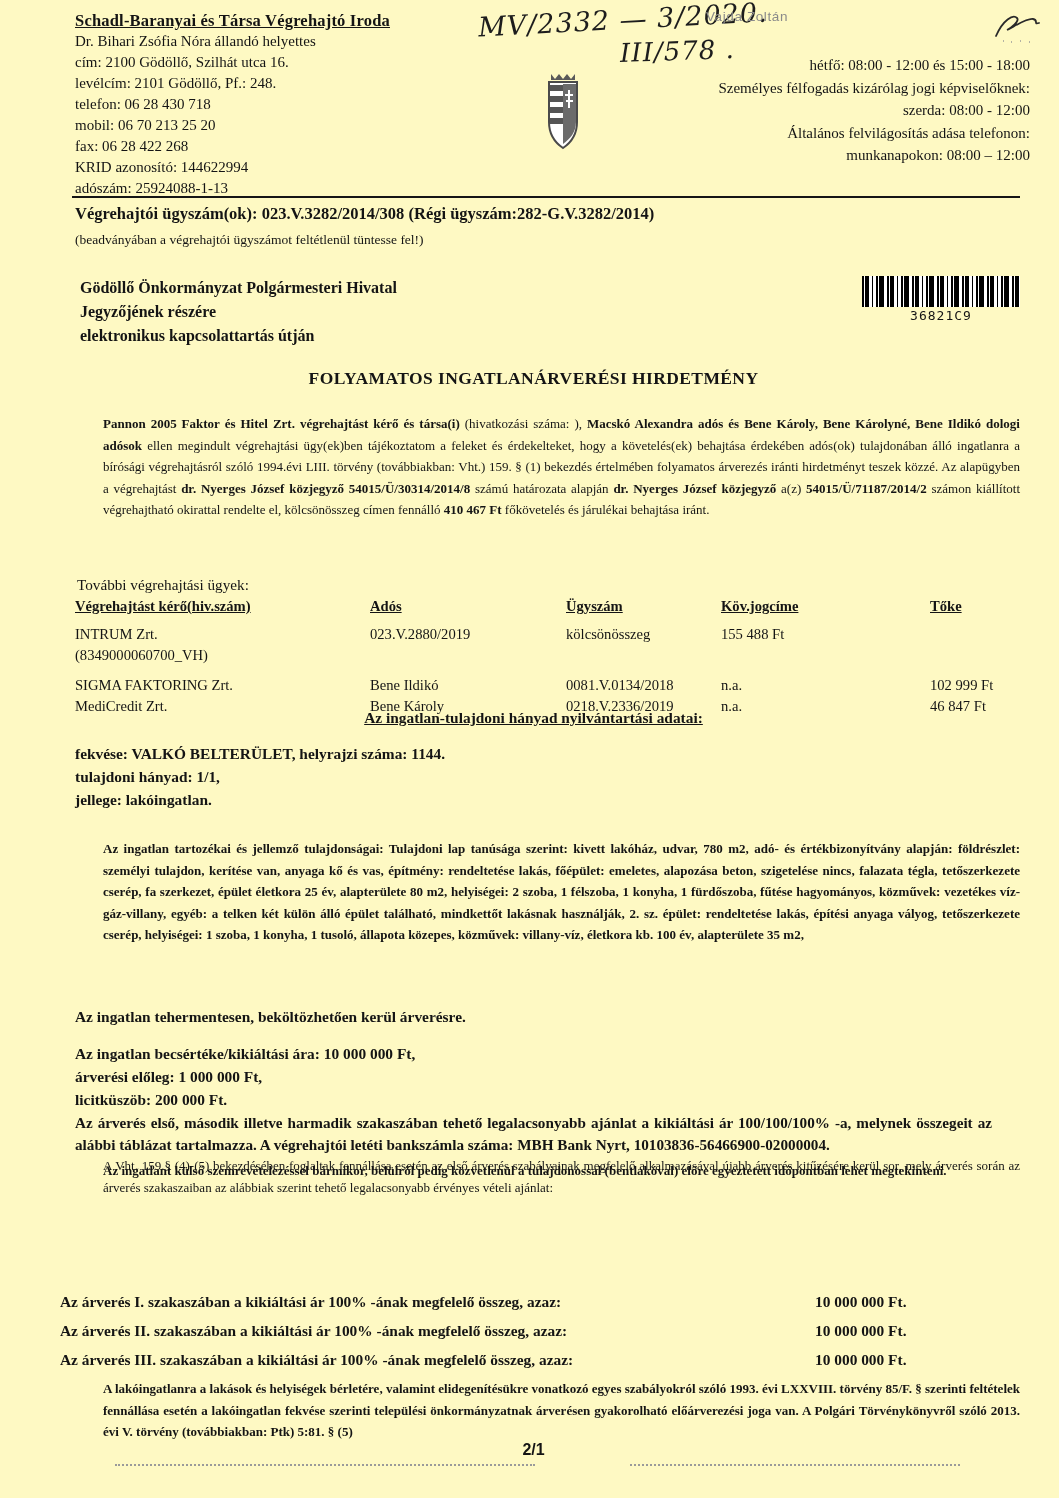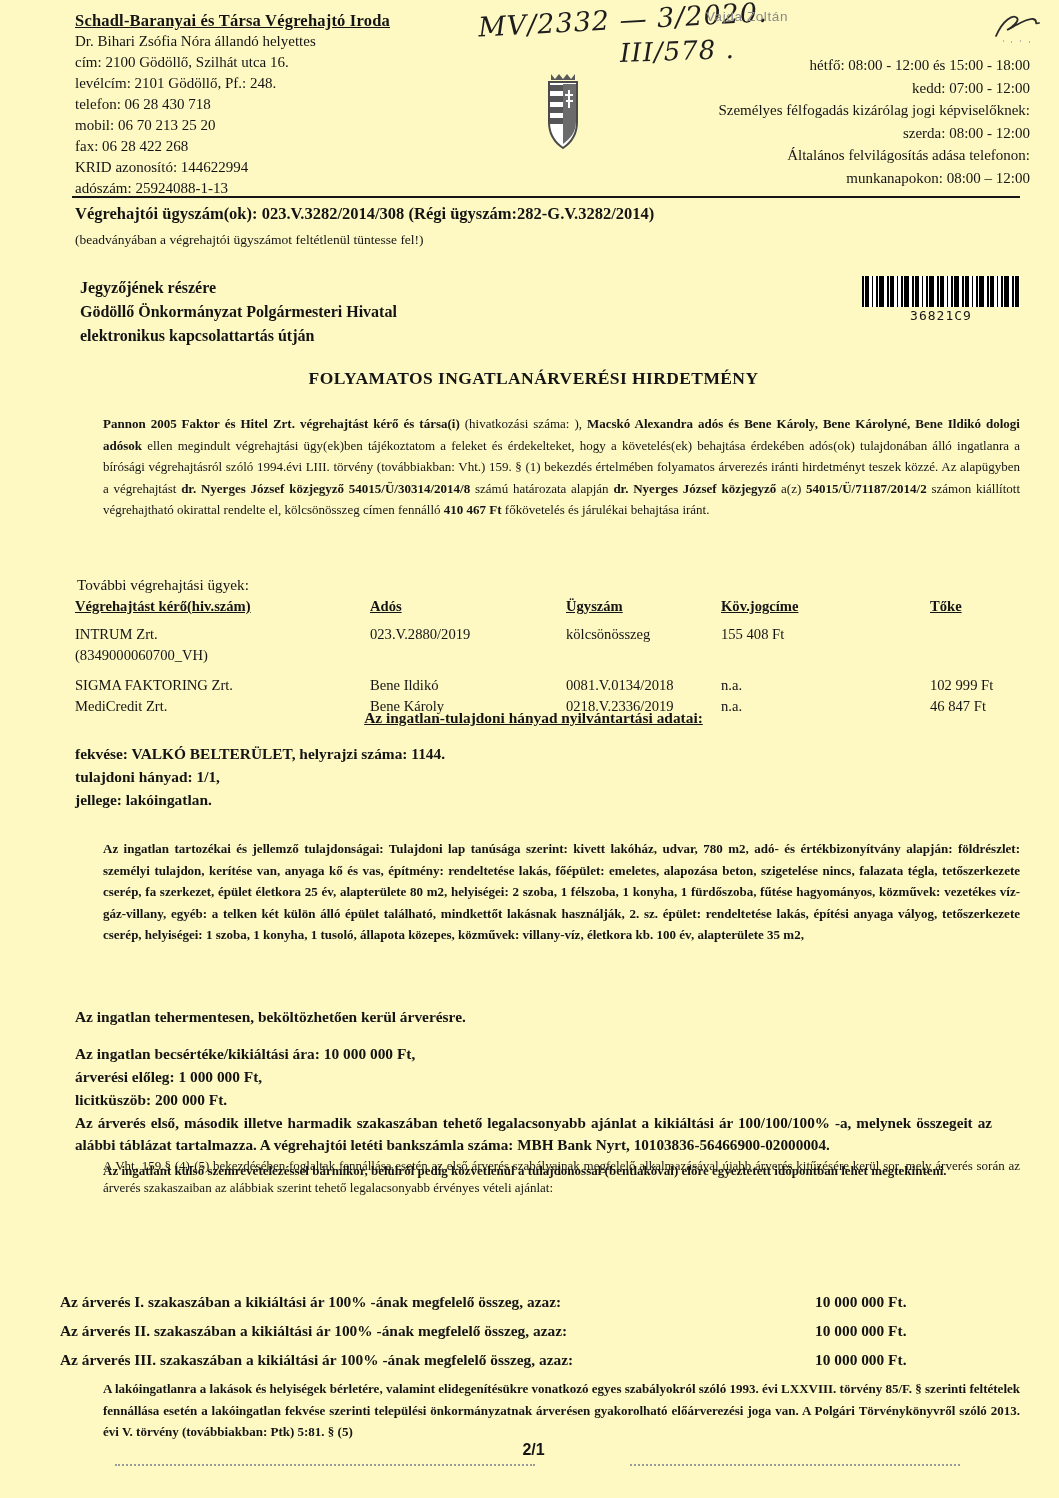--- a/index.html
+++ b/index.html
@@ -104,35 +104,34 @@
       <rect x="5" y="24" width="13" height="6" fill="#555"></rect>
       <rect x="5" y="35" width="13" height="6" fill="#555"></rect>
       <rect x="5" y="46" width="13" height="6" fill="#555"></rect>
       <path d="M18,12 h13 v38 c0,10 -6,17 -13,22 z" fill="#6b6b6b"></path>
       <path d="M24,18 v18 M20,23 h8 M21,29 h7" stroke="#fff" stroke-width="2"></path>
     </svg>
   </div>
 
   <div class="abs hours">
     <div>hétfő: 08:00 - 12:00 és 15:00 - 18:00</div>
-    <div>kedd: 07:00 - 12:00</div>
     <div>Személyes félfogadás kizárólag jogi képviselőknek:</div>
     <div>szerda: 08:00 - 12:00</div>
     <div>Általános felvilágosítás adása telefonon:</div>
     <div>munkanapokon: 08:00 – 12:00</div>
   </div>
 
   <div class="abs divider"></div>
 
   <div class="abs case-line">Végrehajtói ügyszám(ok): 023.V.3282/2014/308 (Régi ügyszám:282-G.V.3282/2014)</div>
   <div class="abs case-note">(beadványában a végrehajtói ügyszámot feltétlenül tüntesse fel!)</div>
 
   <div class="abs recipient">
+    <div>Gödöllő Önkormányzat Polgármesteri Hivatal</div>
     <div>Jegyzőjének részére</div>
-    <div>Gödöllő Önkormányzat Polgármesteri Hivatal</div>
     <div>elektronikus kapcsolattartás útján</div>
   </div>
 
   <div class="abs barcode-wrap">
     <div class="barcode-bars"></div>
     <div class="barcode-num">36821C9</div>
   </div>
 
   <div class="abs title">FOLYAMATOS INGATLANÁRVERÉSI HIRDETMÉNY</div>
 
@@ -145,21 +144,21 @@
       <div class="cell">Adós</div>
       <div class="cell">Ügyszám</div>
       <div class="cell">Köv.jogcíme</div>
       <div class="cell">Tőke</div>
     </div>
     <div class="trow r1">
       <div class="cell">INTRUM Zrt.
 (8349000060700_VH)</div>
       <div class="cell">023.V.2880/2019</div>
       <div class="cell">kölcsönösszeg</div>
-      <div class="cell">155 408 Ft</div>
+      <div class="cell">155 488 Ft</div>
     </div>
     <div class="trow r2">
       <div class="cell">SIGMA FAKTORING Zrt.</div>
       <div class="cell">Bene Ildikó</div>
       <div class="cell">0081.V.0134/2018</div>
       <div class="cell">n.a.</div>
       <div class="cell">102 999 Ft</div>
     </div>
     <div class="trow">
       <div class="cell">MediCredit Zrt.</div>

